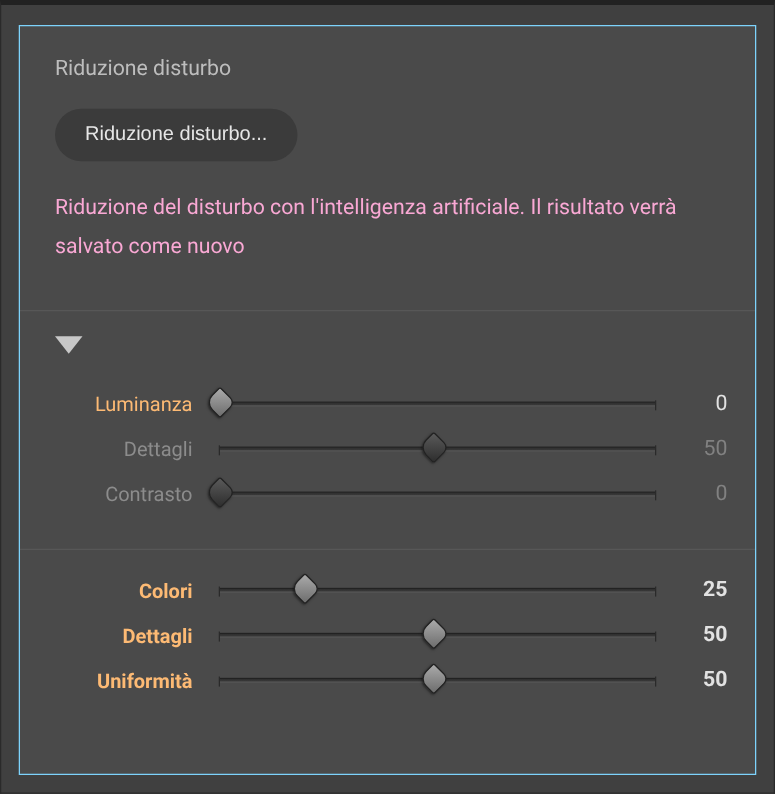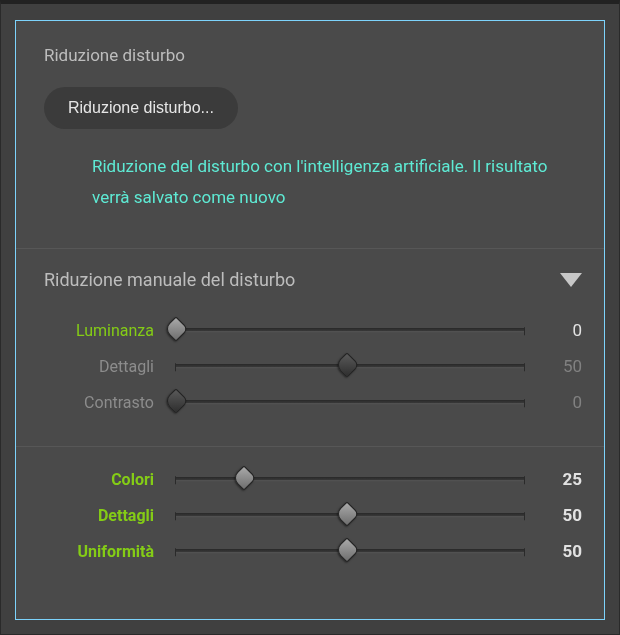--- a/index.html
+++ b/index.html
@@ -41,22 +41,21 @@
       font-size: 16px;
       padding: 12px 24px;
       border-radius: 26px;
       border: none;
       cursor: pointer;
       margin-bottom: 22px;
     }
     .desc {
       font-size: 17px;
       line-height: 1.8;
-      color: #5eead4;
-      margin-left: 48px;
+      color: #f9a8d4;
     }
     .sep {
       height: 1px;
       background: #575757;
       margin: 12px 0 0 0;
     }
     .section-head {
       display: flex;
       align-items: center;
       justify-content: space-between;
@@ -78,21 +77,21 @@
     }
     .row {
       display: flex;
       align-items: center;
       height: 36px;
     }
     .label {
       width: 152px;
       text-align: right;
       font-size: 16px;
-      color: #84cc16;
+      color: #fdba74;
       padding-right: 14px;
       flex-shrink: 0;
     }
     .label.dimmed { color: #8c8c8c; }
     .track-wrap {
       flex: 1;
       position: relative;
       height: 18px;
       display: flex;
       align-items: center;
@@ -150,21 +149,20 @@
 
     <div class="section-top">
       <div class="title-sm">Riduzione disturbo</div>
       <button class="pill-btn">Riduzione disturbo...</button>
       <div class="desc">Riduzione del disturbo con l'intelligenza artificiale. Il risultato verrà salvato come nuovo</div>
     </div>
 
     <div class="sep"></div>
 
     <div class="section-head">
-      <div class="h-title">Riduzione manuale del disturbo</div>
       <div class="disclose"></div>
     </div>
 
     <div class="slider-group">
       <div class="row">
         <div class="label">Luminanza</div>
         <div class="track-wrap">
           <div class="track">
               <span class="tick left"></span>
               <span class="tick right"></span>

